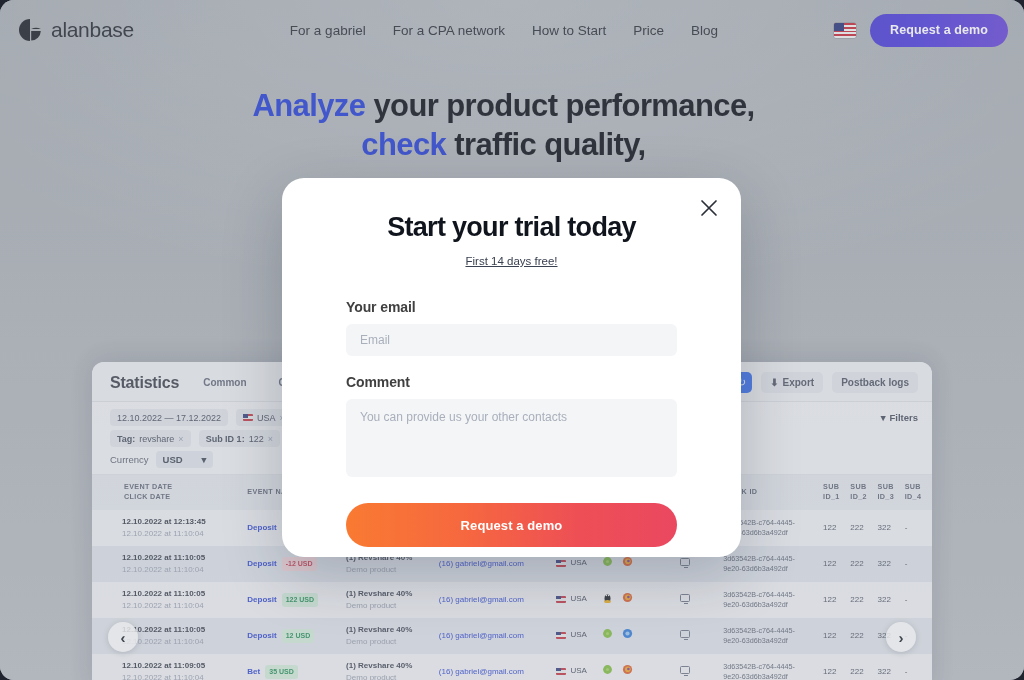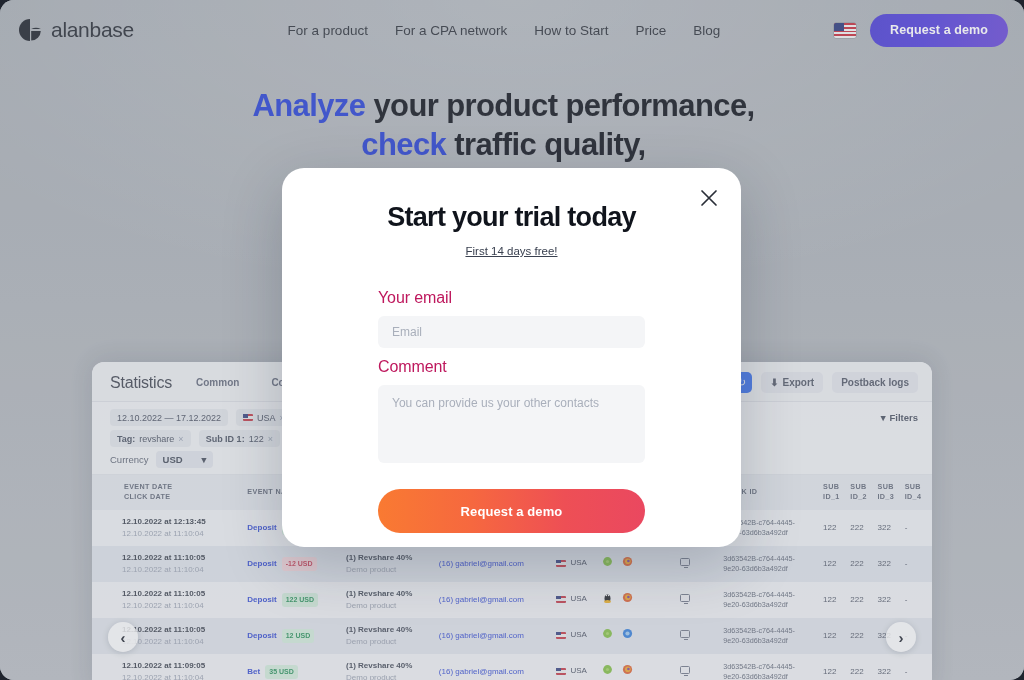--- a/index.html
+++ b/index.html
@@ -152,21 +152,21 @@
   .dash-top {
     display: flex;
     align-items: center;
     padding: 10px 14px 8px 18px;
     gap: 16px;
     border-bottom: 1px solid #e1e4ea;
     background: #f3f5f8;
   }
   .dash-title {
     font-size: 16px;
-    font-weight: 400;
+    font-weight: 700;
     color: #353b47;
     letter-spacing: -0.2px;
   }
   .dash-tabs {
     display: flex;
     gap: 32px;
     margin-left: 8px;
   }
   .dash-tab {
     font-size: 10px;
@@ -323,28 +323,28 @@
     position: absolute;
     inset: 0;
     background: rgba(150,156,164,0.22);
     z-index: 5;
   }
 
   
   .modal {
     position: absolute;
     left: 282px;
-    top: 168px;
+    top: 178px;
     width: 459px;
     height: 379px;
     background: #ffffff;
     border-radius: 22px;
     box-shadow: 0 18px 60px rgba(25,32,48,.22);
     z-index: 6;
-    padding: 0 96px;
+    padding: 0 64px;
   }
   .modal-close {
     position: absolute;
     top: 16px; right: 18px;
     width: 28px; height: 28px;
     display: flex; align-items: center; justify-content: center;
     cursor: pointer;
   }
   .modal-close svg { display: block; }
 
@@ -357,27 +357,27 @@
     color: #10141c;
   }
   .modal-sub {
     text-align: center;
     margin-top: 12px;
     font-size: 11.5px;
     color: #3a4150;
     text-decoration: underline;
   }
   .field-label {
-    font-size: 16px;
-    font-weight: 400;
-    color: #be185d;
+    font-size: 14px;
+    font-weight: 700;
+    color: #404040;
     letter-spacing: -0.1px;
   }
   .field-label.email-label { margin-top: 32px; }
-  .field-label.comment-label { margin-top: 10px; }
+  .field-label.comment-label { margin-top: 18px; }
 
   .text-input {
     margin-top: 9px;
     width: 100%;
     height: 32px;
     border: none;
     border-radius: 6px;
     background: #f4f5f7;
     padding: 0 14px;
     font-family: "Liberation Sans", sans-serif;
@@ -430,21 +430,21 @@
             <path d="M12 12 L12 1 A11 11 0 0 0 1 12 Z" fill="#21262f"></path>
             <path d="M12 12 L1 12 A11 11 0 0 0 12 23 Z" fill="#21262f"></path>
             <path d="M13.2 11 A10 10 0 0 1 22.8 11 L13.2 11 Z" fill="#21262f"></path>
             <path d="M13.2 13 L22.8 13 A10 10 0 0 1 13.2 22.6 Z" fill="#21262f"></path>
           </svg>
         </span>
         <span class="logo-text">alanbase</span>
       </div>
 
       <nav class="nav">
-        <span class="nav-link">For a product</span>
+        <span class="nav-link">For a gabriel</span>
         <span class="nav-link">For a CPA network</span>
         <span class="nav-link">How to Start</span>
         <span class="nav-link">Price</span>
         <span class="nav-link">Blog</span>
       </nav>
 
       <div class="header-right">
         <span class="flag">
           <span class="stripes"></span>
             <span class="canton"></span>

